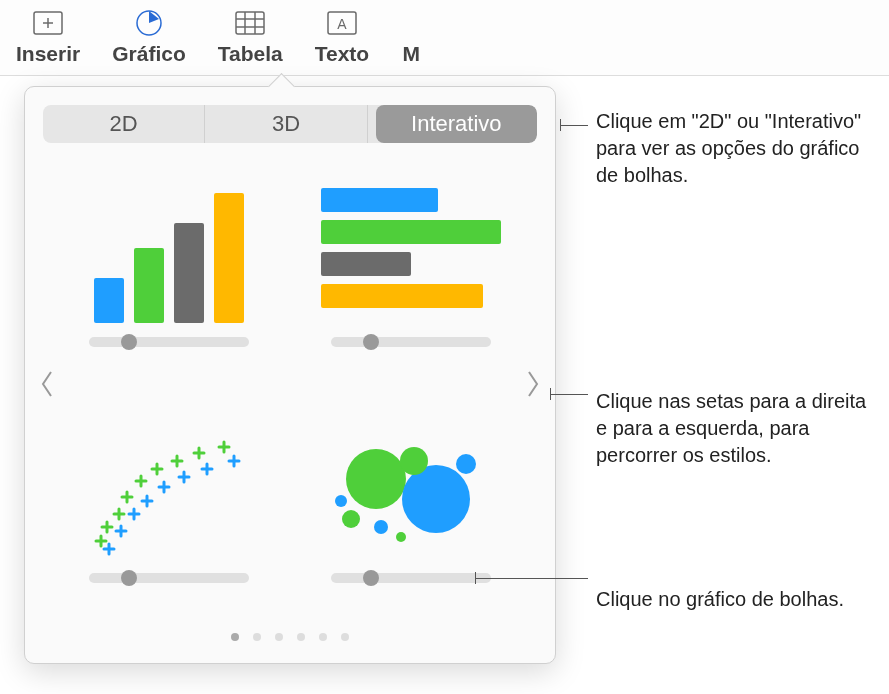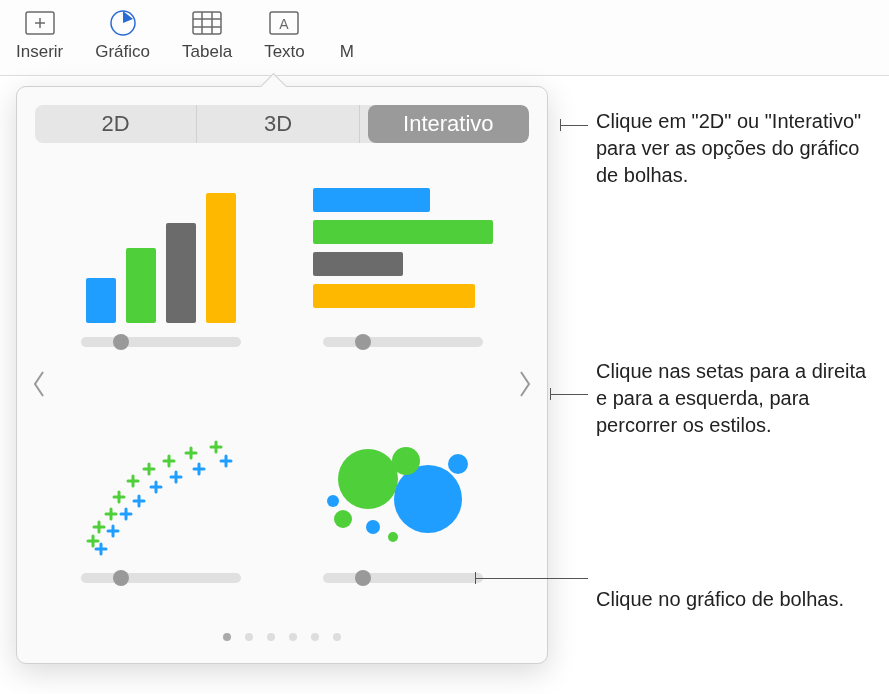--- a/index.html
+++ b/index.html
@@ -32,32 +32,33 @@
     }
     .toolbar-icon {
       width: 36px;
       height: 30px;
       display: flex;
       align-items: center;
       justify-content: center;
       margin-bottom: 4px;
     }
     .toolbar-label {
-      font-size: 17px;
+      font-size: 21px;
       color: #444;
+      font-weight: bold;
     }
     .toolbar svg {
       stroke: #6a6a6a;
       fill: none;
       stroke-width: 1.5;
     }
     .popover {
       position: absolute;
       top: 86px;
-      left: 16px;
+      left: 24px;
       width: 532px;
       height: 578px;
       background: #fafafa;
       border: 1px solid #d0d0d0;
       border-radius: 10px;
       box-shadow: 0 8px 30px rgba(0,0,0,0.15);
       padding: 18px 18px 22px 18px;
       display: flex;
       flex-direction: column;
     }
@@ -396,18 +397,18 @@
   </div>
 </div>
 
 <div class="callouts">
   <div class="callout-line" style="top:125px;left:-30px;"></div>
   <div class="callout-tick" style="top:119px;left:-30px;"></div>
   <div class="callout" style="top:108px;left:6px;">Clique em "2D" ou "Interativo" para ver as opções do gráfico de bolhas.</div>
 
   <div class="callout-line" style="top:394px;left:-40px;width:38px;"></div>
   <div class="callout-tick" style="top:388px;left:-40px;"></div>
-  <div class="callout" style="top:358px;left:6px;">Clique nas setas para a direita e para a esquerda, para percorrer os estilos.</div>
+  <div class="callout" style="top:388px;left:6px;">Clique nas setas para a direita e para a esquerda, para percorrer os estilos.</div>
 
   <div class="callout-line" style="top:578px;left:-115px;width:113px;"></div>
   <div class="callout-tick" style="top:572px;left:-115px;"></div>
   <div class="callout" style="top:562px;left:6px;margin-top:24px;">Clique no gráfico de bolhas.</div>
 </div>
 
 </body></html>

